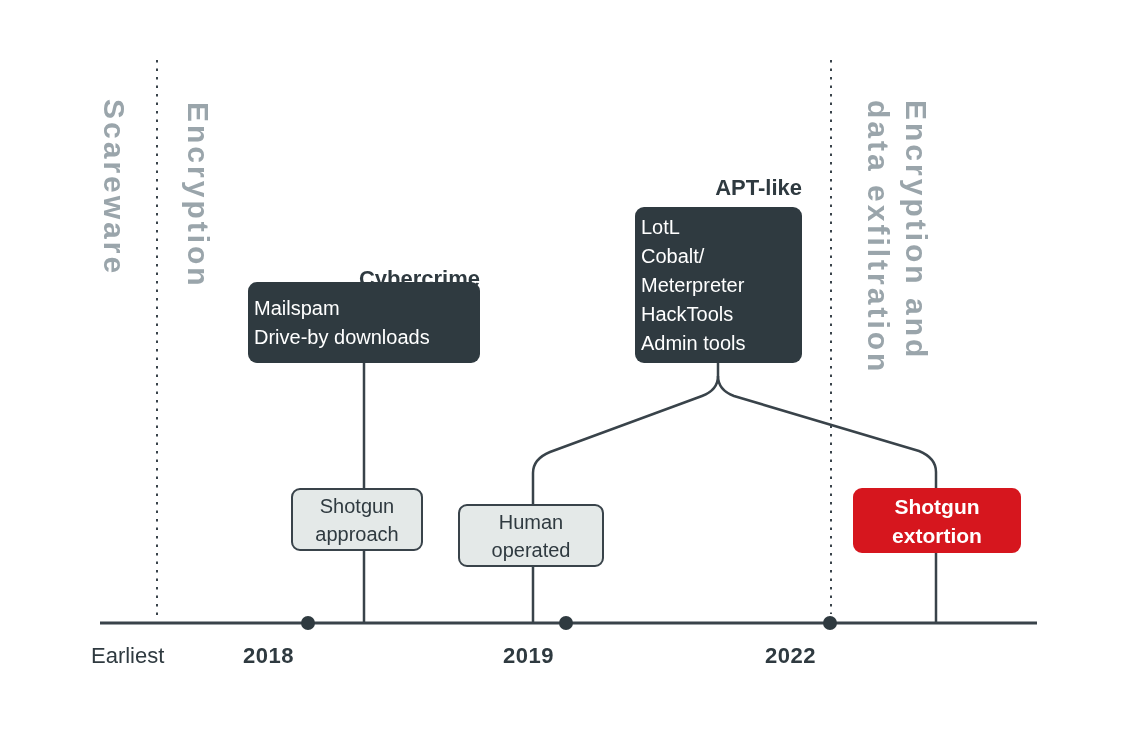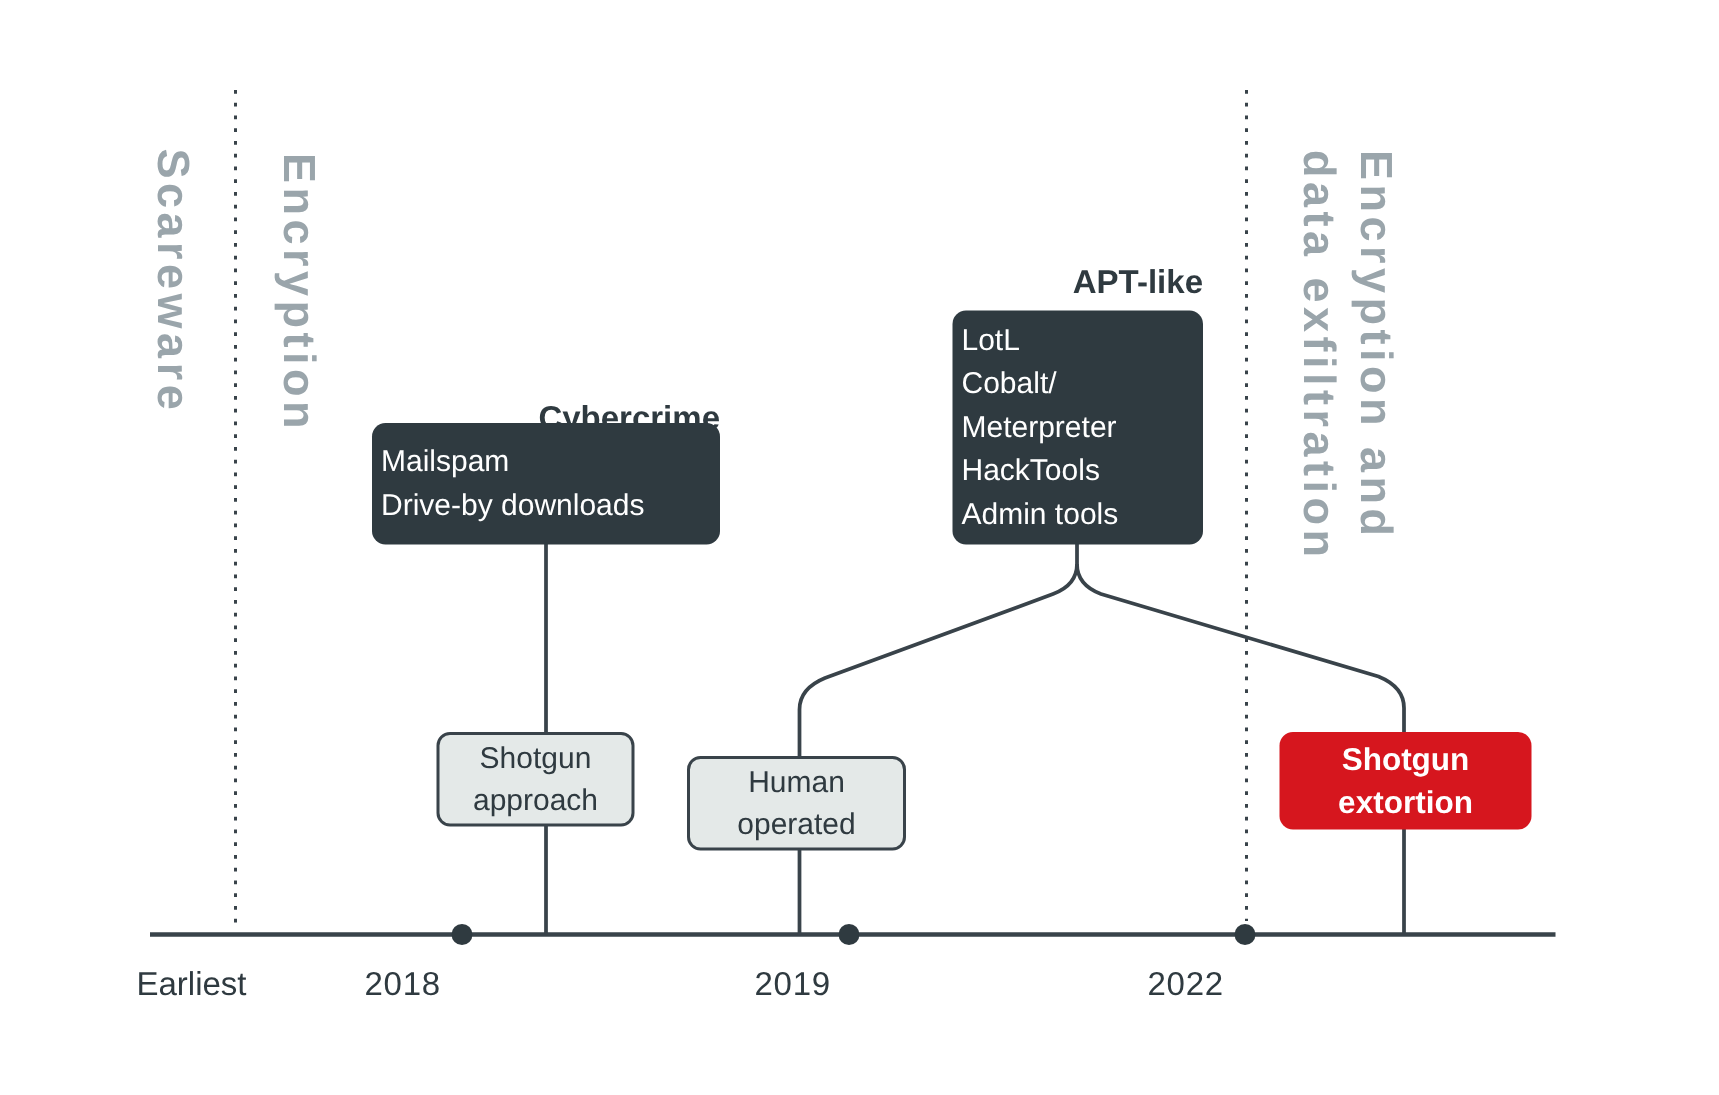--- a/index.html
+++ b/index.html
@@ -61,21 +61,21 @@
     background:var(--accent-red);
     border:none;
     color:var(--white);
     font-weight:bold;font-size:21px;line-height:29px;
   }
   .axis-label{
     position:absolute;z-index:3;
     font-size:22px;color:var(--dark);
     text-align:left;width:130px;
   }
-  .axis-label.year{font-weight:normal;letter-spacing:0.5px;}
+  .axis-label.year{font-weight:bold;letter-spacing:0.5px;}
 </style>
 </head>
 <body>
 
 <div class="stage">
 
   <svg class="wires" viewBox="0 0 1146 730">
     <line class="dotted" x1="157" y1="60" x2="157" y2="617"></line>
     <line class="dotted" x1="831" y1="60" x2="831" y2="614"></line>
     <line class="axis" x1="100" y1="623" x2="1037" y2="623"></line>

